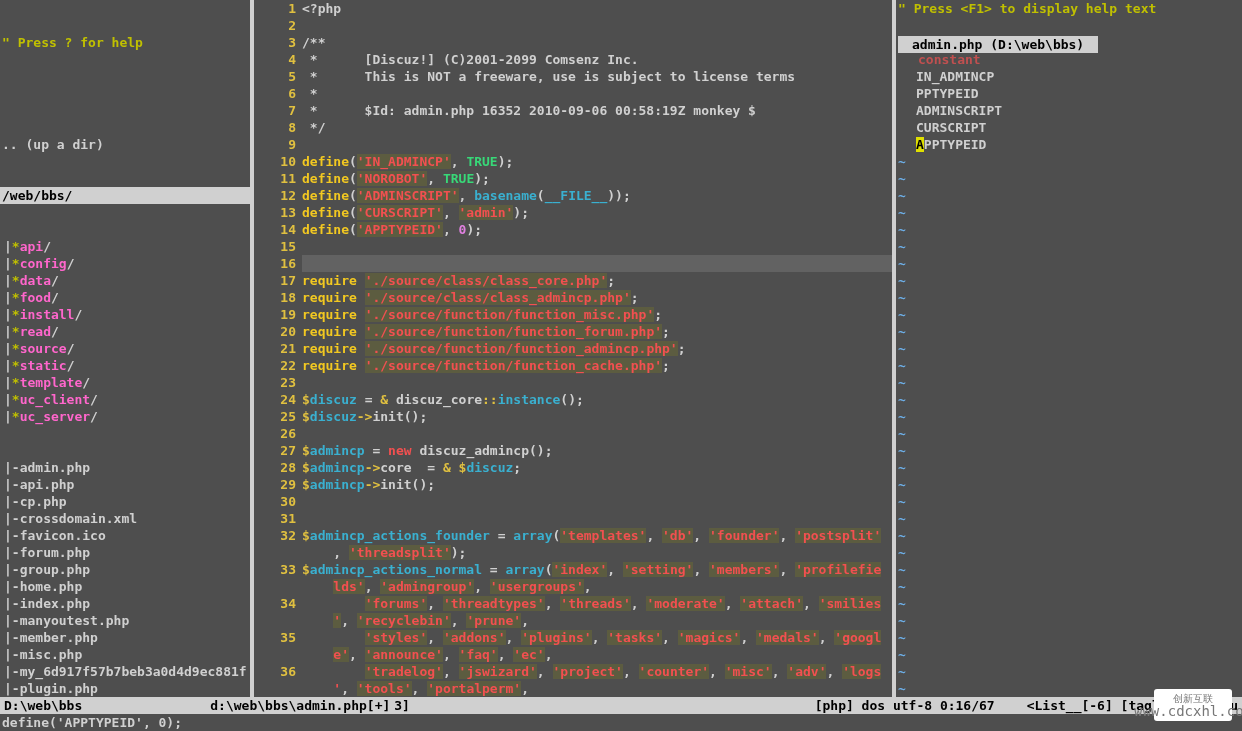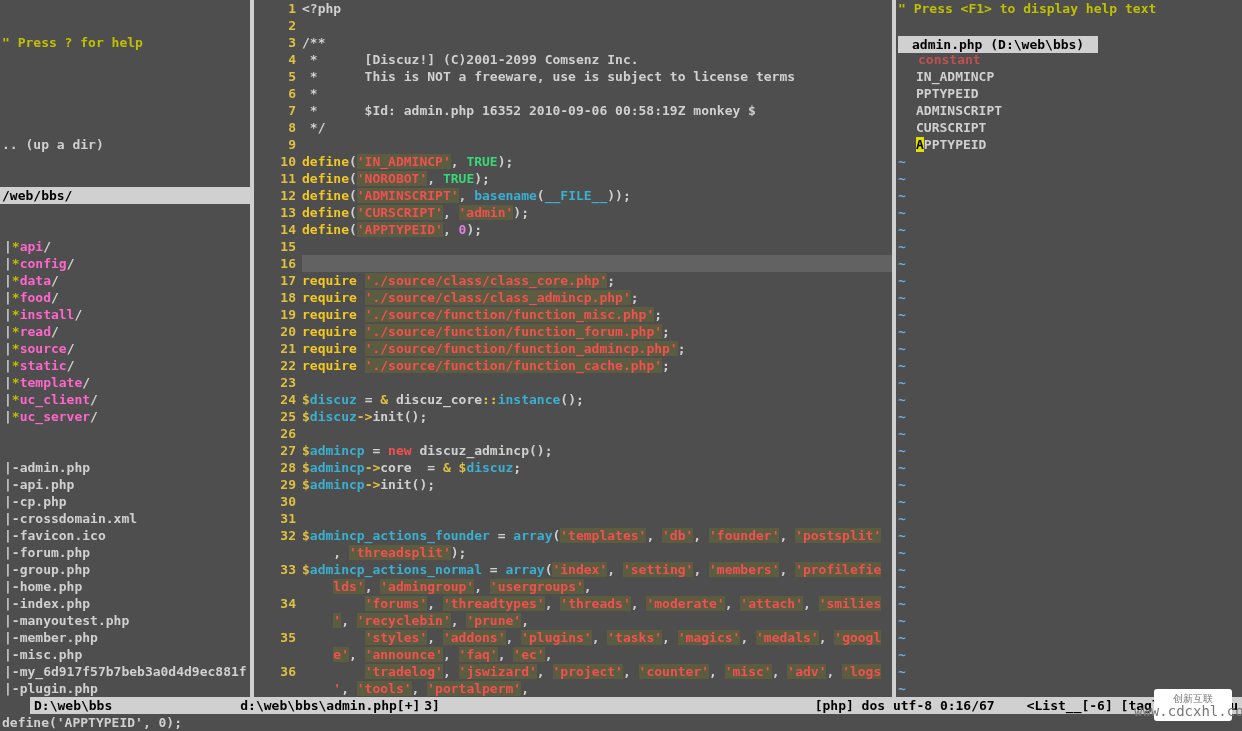--- a/index.html
+++ b/index.html
@@ -2,21 +2,21 @@
 <html><head>
 <meta charset="utf-8">
 <style>
   * { margin:0; padding:0; box-sizing:border-box; }
   html,body { width:1242px; height:731px; overflow:hidden; background:#4e4e4e;
     font-family:"Consolas","DejaVu Sans Mono","Liberation Mono",monospace;
     font-size:13px; line-height:17px; color:#d0d0d0; font-weight:bold; }
 
   .layout { display:flex; flex-direction:column; width:100%; height:100%; }
   .panes  { display:flex; height:697px; }
-  .status { height:17px; background:#d0d0d0; color:#000; display:flex; align-items:center;margin-left:30px; }
+  .status { height:17px; background:#d0d0d0; color:#000; display:flex; align-items:center; }
   .cmdline{ height:17px; background:#4e4e4e; color:#d0d0d0; display:flex; padding-left:2px; }
 
   .pane-left   { width:252px; flex:0 0 auto; overflow:hidden; }
   .pane-mid    { width:642px; flex:0 0 auto; background:#4e4e4e; }
   .pane-right  { width:322px; flex:0 0 auto; background:#4e4e4e; }
 
   
   .tree { white-space:pre; }
   .tree .title { color:#c0c000; }
   .tree .updir { color:#d0d0d0; }

